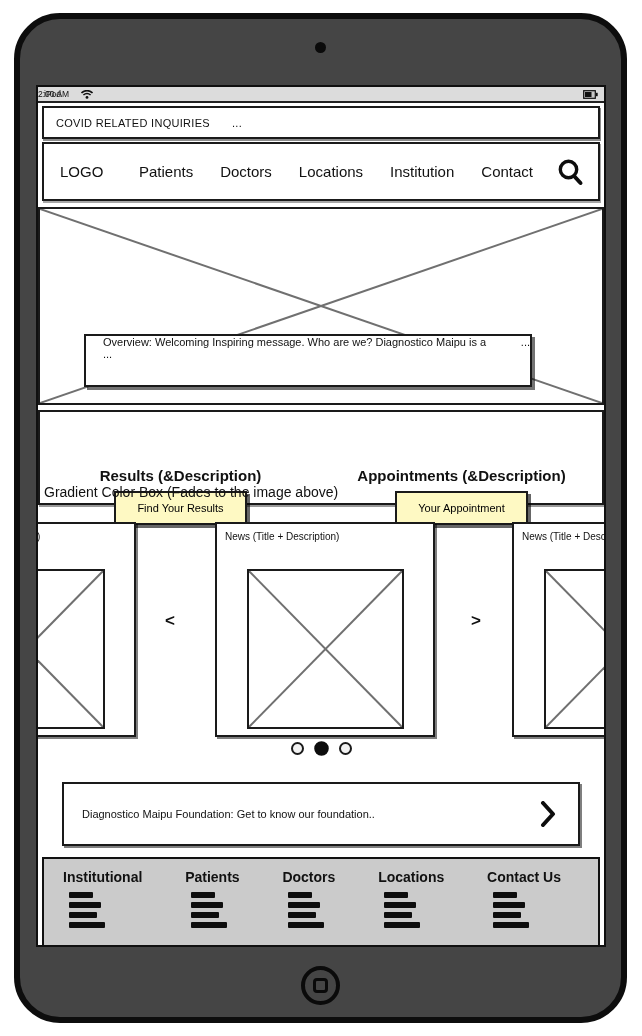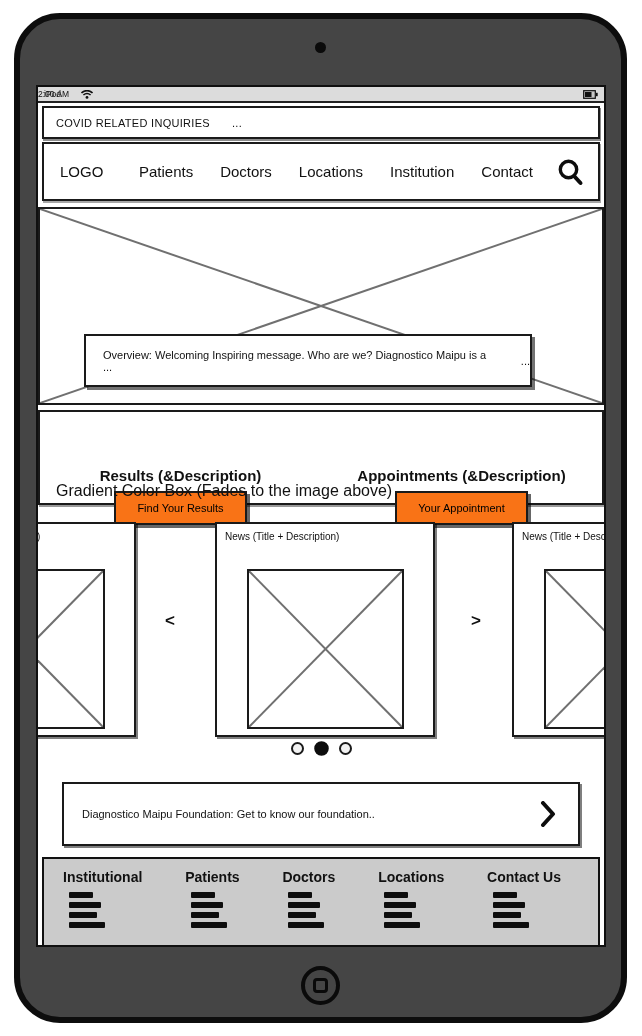--- a/index.html
+++ b/index.html
@@ -55,37 +55,37 @@
     box-shadow:1px 2px 0 rgba(0,0,0,.35);
   }
   .logo{margin-right:auto;}
   .nav-item{margin-left:27px; cursor:pointer; white-space:nowrap;}
   .search{margin-left:24px; cursor:pointer; display:flex;}
   
   .hero{position:absolute; left:0; right:0; top:120px; height:198px;}
   .xph{position:absolute; inset:0; width:100%; height:100%;}
   .overlay{
     position:absolute; left:44px; top:125px; width:448px; height:53px;
-    display:flex; align-items:center; padding-left:17px; font-size:11px;
+    display:flex; align-items:flex-start; padding-left:17px; font-size:11px;
     box-shadow:3px 3px 0 rgba(0,0,0,.55); cursor:pointer;gap:16px;
   }
   .overlay .more{margin-left:14px;}
   
   .grad{
     position:absolute; left:0; right:0; top:323px; height:95px;
     display:flex; box-shadow:1px 2px 0 rgba(0,0,0,.4);
   }
   .grad .col{flex:1; text-align:center; padding-top:7px;}
   .grad .h{font-size:15px; font-weight:bold;margin-top:48px;}
   .wf-btn{
-    margin-top:7px; width:133px; height:34px; background:#f97316;
+    margin-top:7px; width:133px; height:34px; background:#fef9c3;
     border:2px solid var(--line); box-shadow:3px 3px 0 rgba(0,0,0,.6);
     font-family:"Liberation Sans", sans-serif; font-size:11px; cursor:pointer;
   }
-  .caption{position:absolute; left:16px; bottom:3px; font-size:16px;margin-top:12px;}
+  .caption{position:absolute; left:4px; bottom:3px; font-size:14px;margin-top:12px;}
   
   .card{
     position:absolute; top:435px; width:220px; height:215px;
     border:2px solid var(--line); background:#fff;
     box-shadow:2px 2px 0 rgba(0,0,0,.5); cursor:pointer;
   }
   .card-left{left:-122px;}
   .card-center{left:177px;}
   .card-right{left:474px;}
   .card-title{padding:7px 0 0 8px; font-size:10px; white-space:nowrap;}

